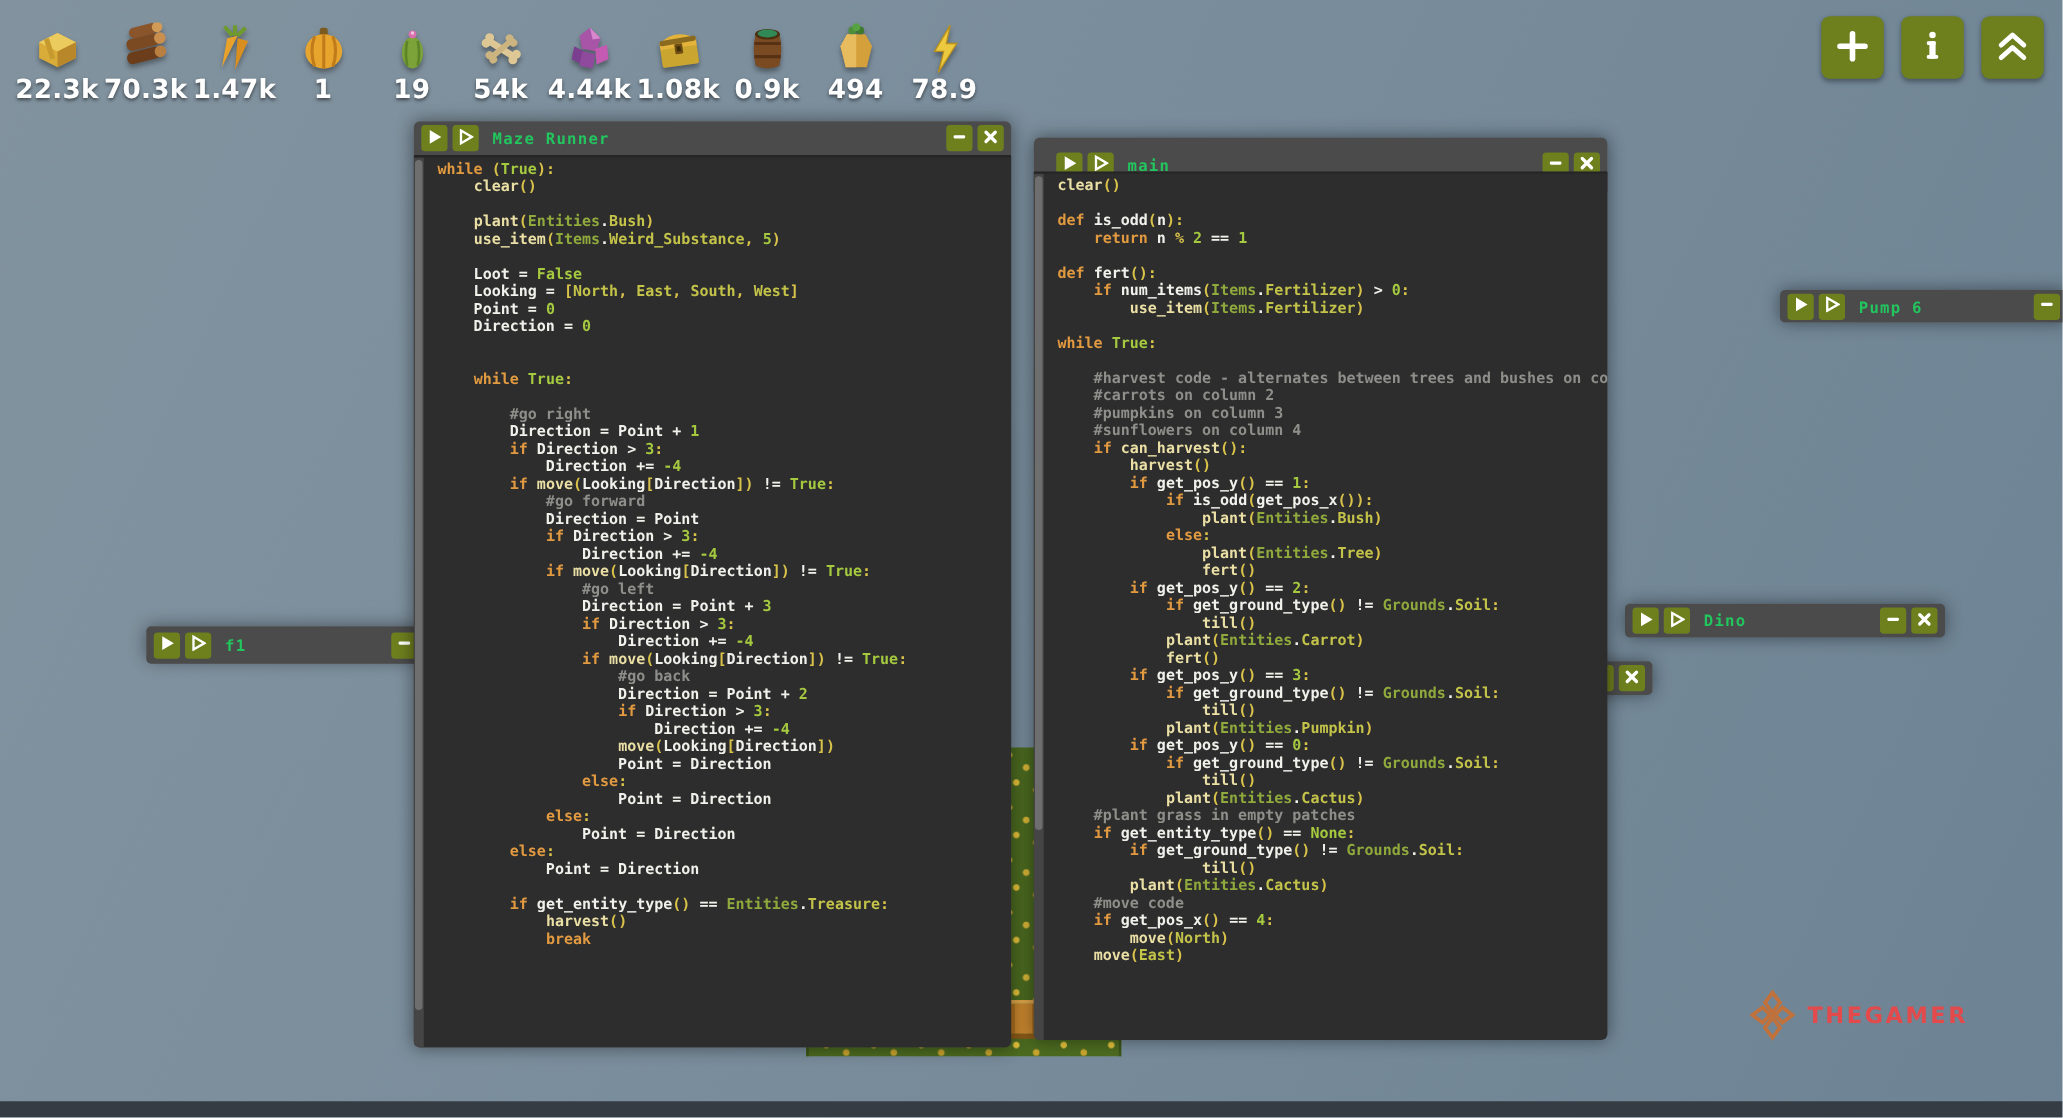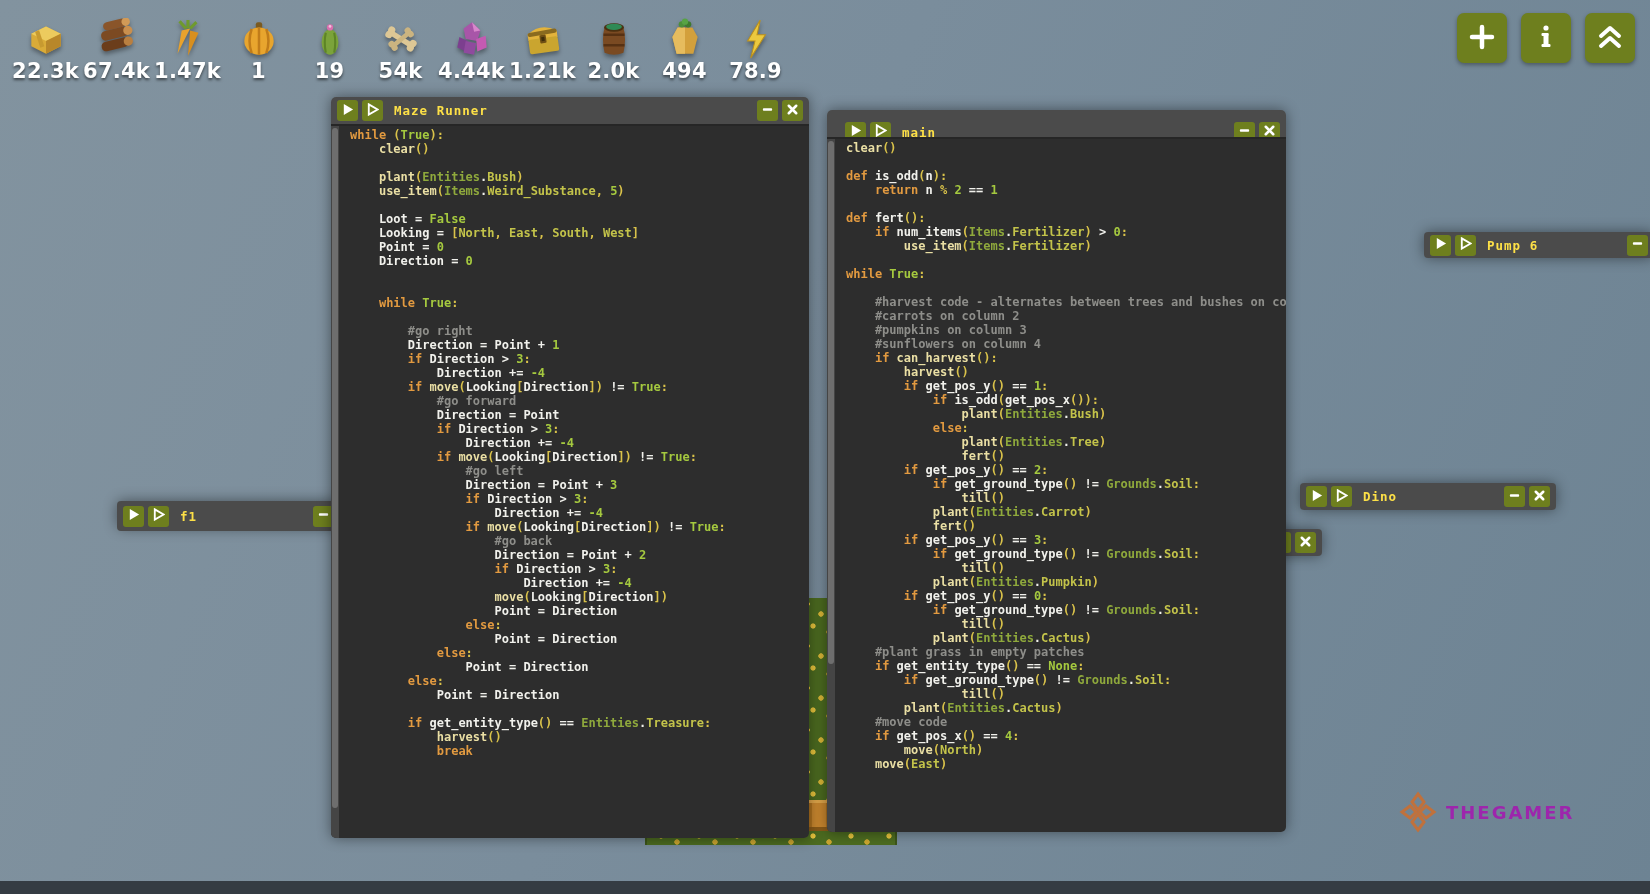--- a/index.html
+++ b/index.html
@@ -30,38 +30,38 @@
     text-shadow:0 2px 3px rgba(0,0,0,.55);letter-spacing:.2px;}
   
   .toolbar{position:absolute;top:13px;right:15px;display:flex;gap:14px;z-index:7;}
   .tool-btn{width:50px;height:50px;border-radius:7px;background:#6e7f1e;border:none;
     display:flex;align-items:center;justify-content:center;cursor:pointer;
     box-shadow:0 2px 4px rgba(0,0,0,.35);color:#fff;}
   
   .win{position:absolute;border-radius:5px;box-shadow:0 0 14px rgba(0,0,0,.45);}
   .tbar{position:absolute;left:0;right:0;top:0;background:#4b4b4b;border-radius:5px 5px 0 0;
     display:flex;align-items:center;padding:0 4px;box-sizing:border-box;}
-  .tbar .ttl{color:#fde047;font-family:"DejaVu Sans Mono","Liberation Mono",monospace;
+  .tbar .ttl{color:#22c55e;font-family:"DejaVu Sans Mono","Liberation Mono",monospace;
     font-weight:bold;font-size:12.5px;margin-left:9px;letter-spacing:1px;flex:0 0 auto;}
   .tbar .spacer{flex:1;}
   .wbtn{width:21px;height:21px;border-radius:3px;background:#6e7f1e;border:none;margin:0 2px;
     display:flex;align-items:center;justify-content:center;padding:0;cursor:pointer;flex:0 0 auto;}
   .wbody{position:absolute;left:0;right:0;bottom:0;background:#2d2d2d;
     border-radius:0 0 5px 5px;border-top:2px solid #262626;overflow:hidden;}
   .scrollstrip{position:absolute;left:0;top:0;bottom:0;width:8px;background:#454545;}
   .scrollthumb{position:absolute;left:1px;top:2px;width:6px;background:#6e6e6e;border-radius:3px;}
   .code{position:absolute;left:19px;top:2px;right:0;bottom:0;
     font-family:"DejaVu Sans Mono","Liberation Mono",monospace;
     font-size:12px;font-weight:bold;line-height:14px;white-space:pre;}
   .cl{height:14px;}
   .tok-k{color:#e29a40}.tok-f{color:#eadfa4}.tok-w{color:#f1f1ec}.tok-y{color:#d9c24a}
   .tok-g{color:#a5c93f}.tok-e{color:#8fa93c}.tok-m{color:#c3c34a}.tok-c{color:#8e8e8a}
   
   .watermark{position:absolute;left:1398px;top:790px;display:flex;align-items:center;z-index:2;}
-  .wm-text{color:#a21caf;font-weight:bold;font-size:18px;letter-spacing:2px;margin-left:8px;opacity:.9;}
+  .wm-text{color:#ef4444;font-weight:bold;font-size:18px;letter-spacing:2px;margin-left:8px;opacity:.9;}
 </style>
 </head>
 <body>
 
 <div class="field" style="left:645px;top:598px;width:248px;height:247px;"></div>
 <div class="platform" style="left:686px;top:800px;width:194px;height:24px;"></div>
 <div class="bottom-strip"></div>
 
 <div class="res-bar" id="resbar">
     <div class="res">
@@ -81,21 +81,21 @@
           <g transform="rotate(-14 20 20)">
             <rect x="6" y="10" width="26" height="9" rx="4" fill="#7c4a22"></rect>
             <circle cx="32" cy="14.5" r="4.4" fill="#c98f4e"></circle>
             <rect x="4" y="20" width="26" height="9" rx="4" fill="#6b3d1b"></rect>
             <circle cx="30" cy="24.5" r="4.4" fill="#b97f40"></circle>
             <rect x="10" y="2" width="22" height="8" rx="4" fill="#8a552a"></rect>
             <circle cx="32" cy="6" r="4" fill="#d19a57"></circle>
           </g>
         </svg>
       </div>
-      <div class="rval">67.4k</div>
+      <div class="rval">70.3k</div>
     </div>
     <div class="res">
       <div class="ric">
         <svg width="42" height="42" viewBox="0 0 40 40">
           <polygon points="14,12 22,10 10,34" fill="#e8a22c"></polygon>
           <polygon points="22,12 30,14 20,36" fill="#d88f1f"></polygon>
           <path d="M18 10 L12 3 M20 10 L20 2 M22 10 L28 4" stroke="#6f9a2e" stroke-width="3" fill="none"></path>
         </svg>
       </div>
       <div class="rval">1.47k</div>
@@ -161,32 +161,32 @@
         <svg width="42" height="42" viewBox="0 0 40 40">
           <g transform="rotate(-8 20 20)">
             <path d="M6 14 Q20 4 34 14 L34 20 L6 20 Z" fill="#e3b33c"></path>
             <rect x="6" y="19" width="28" height="14" rx="2" fill="#caa52f"></rect>
             <rect x="6" y="12" width="28" height="4" rx="2" fill="#8a6a1f" transform="rotate(-2 20 14)"></rect>
             <rect x="17" y="16" width="6" height="8" rx="1" fill="#6f4f14"></rect>
             <rect x="18.5" y="18" width="3" height="4" fill="#3f2d0a"></rect>
           </g>
         </svg>
       </div>
-      <div class="rval">1.21k</div>
+      <div class="rval">1.08k</div>
     </div>
     <div class="res">
       <div class="ric">
         <svg width="42" height="42" viewBox="0 0 40 40">
           <path d="M11 9 Q8 20 11 33 Q20 37 29 33 Q32 20 29 9 Z" fill="#7a4a22"></path>
           <path d="M10 16 L30 16 M10 26 L30 26" stroke="#563113" stroke-width="2.4"></path>
           <ellipse cx="20" cy="9" rx="9.5" ry="4" fill="#4a3010"></ellipse>
           <ellipse cx="20" cy="8.4" rx="7.5" ry="3" fill="#2f8a55"></ellipse>
         </svg>
       </div>
-      <div class="rval">2.0k</div>
+      <div class="rval">0.9k</div>
     </div>
     <div class="res">
       <div class="ric">
         <svg width="42" height="42" viewBox="0 0 40 40">
           <polygon points="13,9 27,9 32,18 28,34 12,34 8,18" fill="#d3a03c"></polygon>
           <polygon points="13,9 20,9 20,34 12,34 8,18" fill="#e6bc5e"></polygon>
           <circle cx="17" cy="6" r="3" fill="#4c8f3a"></circle>
           <circle cx="23" cy="6" r="3" fill="#3f7a2f"></circle>
           <circle cx="20" cy="3.5" r="3" fill="#57a344"></circle>
         </svg>

